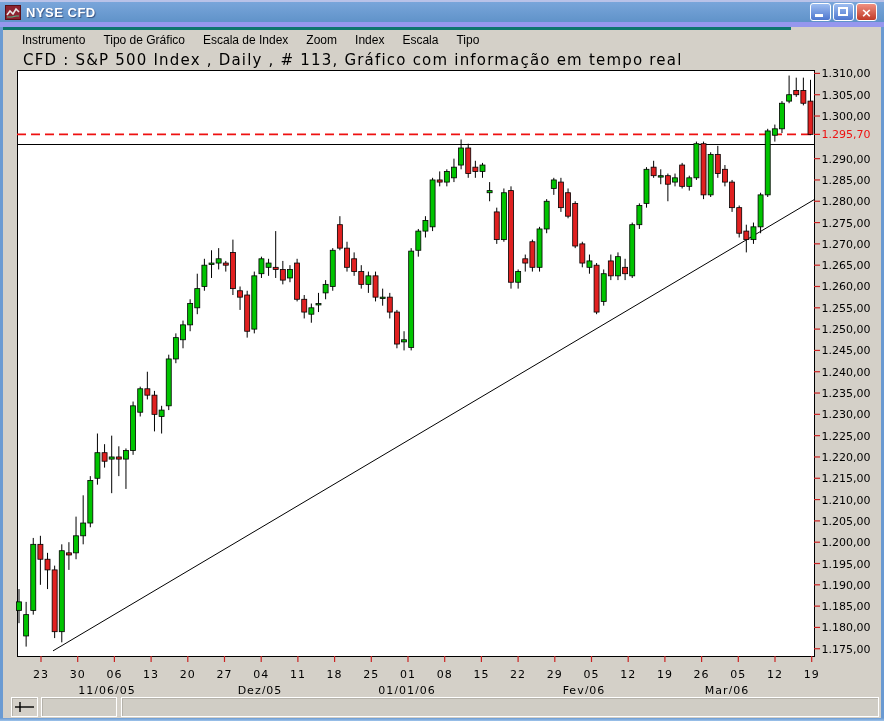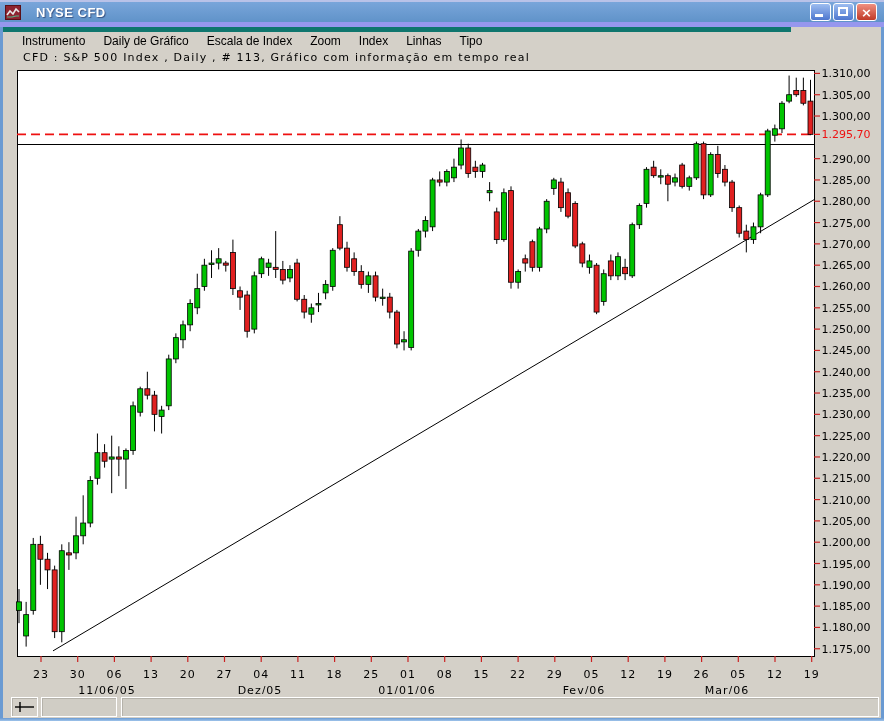--- a/index.html
+++ b/index.html
@@ -11,37 +11,37 @@
   .top-edge { position:absolute; left:-3px; top:0; width:884px; height:2px; background:#b9c2e8; }
 
   .title-bar { position:absolute; left:-3px; top:2px; width:884px; height:20px;
                background:linear-gradient(#79a5da, #6093c9); display:flex; align-items:center; }
   .lavender-strip { position:absolute; left:-3px; top:22px; width:884px; height:5px; background:#9697ee; }
 
   .app-icon { width:16px; height:15px; margin-left:5px; margin-right:5px; background:#8e2330;
               border:1px solid #5a1018; position:relative; }
   .app-icon svg { position:absolute; left:0; top:0; }
   .title-text { color:#ffffff; font-weight:bold; font-size:13px; letter-spacing:0.5px;
-                text-shadow:1px 1px 1px rgba(0,0,40,0.45); font-family:"Liberation Sans",sans-serif;margin-left:10px; }
+                text-shadow:1px 1px 1px rgba(0,0,40,0.45); font-family:"Liberation Sans",sans-serif; }
 
   .win-buttons { position:absolute; right:7px; top:1px; display:flex; gap:2px; }
   .win-btn { width:21px; height:18px; border:1px solid #fff; border-radius:3px;
              background:linear-gradient(#9dbdf0,#4e77cf); position:relative; cursor:pointer; }
   .win-btn.close { background:linear-gradient(#f09080,#c03a28); }
   .min-glyph { position:absolute; left:4px; bottom:3px; width:8px; height:3px; background:#fff; }
   .max-glyph { position:absolute; left:4px; top:3px; width:10px; height:9px; border:2px solid #fff; }
   .close-glyph { position:absolute; width:100%; text-align:center; top:0px; color:#fff;
                  font-size:13px; font-weight:bold; line-height:17px; }
 
   .menu-bar { position:absolute; left:0; top:27px; width:788px; height:22px; background:#d4d0c8;
-              border-top:5px solid #0f766e; display:flex; align-items:center; padding-left:10px; gap:0; }
+              border-top:3px solid #0f766e; display:flex; align-items:center; padding-left:10px; gap:0; }
   .menu-item { font-size:12px; color:#000; padding:2px 9px; cursor:default;
                font-family:"Liberation Sans",sans-serif; }
 
-  .chart-header { position:absolute; left:20px; top:51px; font-size:11px; color:#000;
+  .chart-header { position:absolute; left:20px; top:51px; font-size:15px; color:#000;
                   letter-spacing:1.2px; white-space:nowrap; }
 
   .chart-svg { position:absolute; left:0; top:66px; }
 
   .footer { position:absolute; left:0; top:694px; width:878px; height:24px; background:#d4d0c8; }
   .tool-btn { position:absolute; left:8px; top:3px; width:27px; height:20px; background:#d4d0c8;
               border:1px solid #ffffff; box-shadow:inset 1px 1px 0 #b5b2aa; }
   .tool-btn svg { display:block; margin:3px auto 0; }
   .status-field { position:absolute; top:3px; height:20px; background:#d0cdc5;
                   border:1px solid #ffffff; box-shadow:inset 1px 1px 0 #b5b2aa; }
@@ -74,25 +74,25 @@
       </div>
       <div class="win-btn close">
         <span class="close-glyph">×</span>
       </div>
     </div>
   </div>
   <div class="lavender-strip"></div>
 
   <div class="menu-bar" id="menu-bar">
       <div class="menu-item">Instrumento</div>
-      <div class="menu-item">Daily de Gráfico</div>
+      <div class="menu-item">Tipo de Gráfico</div>
       <div class="menu-item">Escala de Index</div>
       <div class="menu-item">Zoom</div>
       <div class="menu-item">Index</div>
-      <div class="menu-item">Linhas</div>
+      <div class="menu-item">Escala</div>
       <div class="menu-item">Tipo</div>
     </div>
 
   <div class="chart-header">CFD : S&amp;P 500 Index , Daily , # 113, Gráfico com informação em tempo real</div>
 
   <svg class="chart-svg" id="chart" width="884" height="630">
       <rect x="14" y="4" width="797" height="586" fill="#ffffff" stroke="#000" shape-rendering="crispEdges"></rect>
       <line x1="50" y1="584.8697099999998" x2="812" y2="133.1295099999998" stroke="#000000" stroke-width="1"></line>
       <line x1="14" y1="78.57975" x2="811" y2="78.57975" stroke="#000000" stroke-width="1" shape-rendering="crispEdges"></line>
       <line x1="14" y1="68.35166999999961" x2="811" y2="68.35166999999961" stroke="#ee1111" stroke-width="1.6" stroke-dasharray="9 5"></line>

